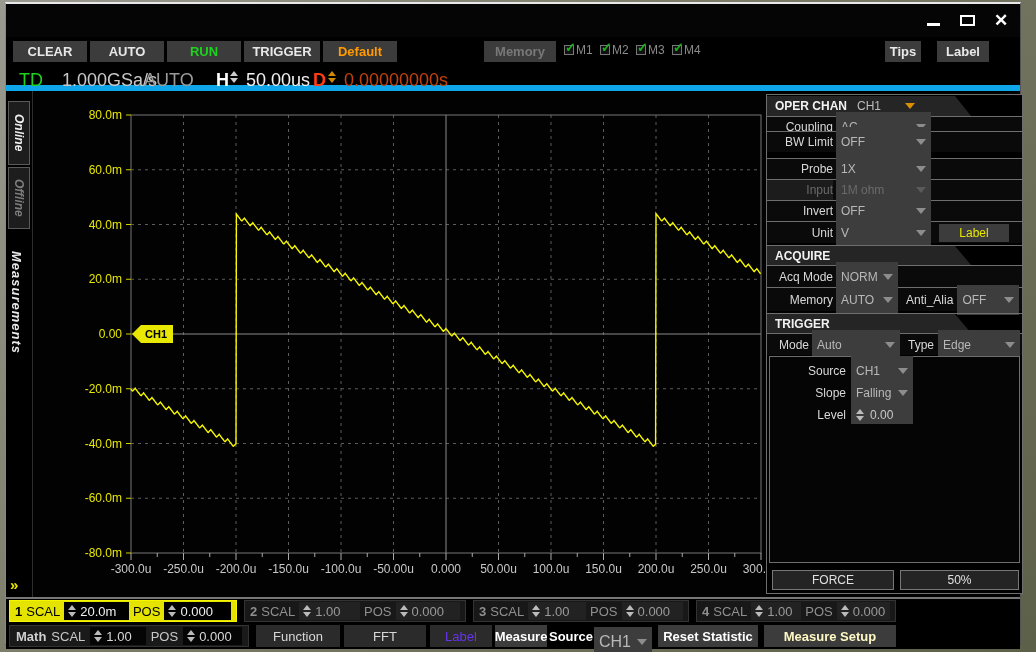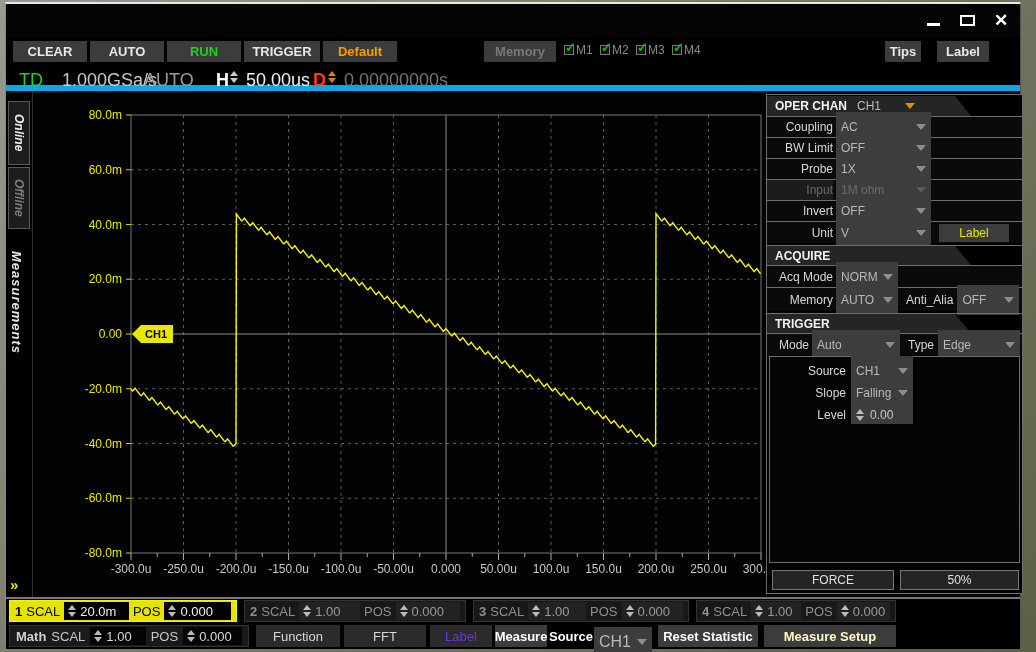--- a/index.html
+++ b/index.html
@@ -159,21 +159,21 @@
     <span class="item spin" style="left:224px;top:7px;">
         <i class="up"></i>
         <i class="dn"></i>
       </span>
     <span class="item" style="left:240px;color:#f0f0f0;">50.00us</span>
     <span class="item" style="left:307px;color:#ff3c14;font-weight:bold;">D</span>
     <span class="item spin amber" style="left:322px;top:7px;">
         <i class="up"></i>
         <i class="dn"></i>
       </span>
-    <span class="item" style="left:338px;color:#737373;">0.00000000s</span>
+    <span class="item" style="left:338px;color:#c2410c;">0.00000000s</span>
   </div>
 
   <div class="sidebar">
     <div class="vtab" style="top:10px;height:64px;color:#f0f0f0;">Online</div>
     <div class="vtab" style="top:76px;height:62px;color:#7e7e7e;">Offline</div>
     <div class="vlabel" style="top:160px;">Measurements</div>
     <div class="expander">»</div>
   </div>
 
   <div class="plot">
@@ -271,21 +271,21 @@
       </div>
     </div>
 
     <div class="prow" style="top:21px;height:21px;">
       <div class="plab" style="width:66px;">Coupling</div>
       <div class="dd" style="width:95px;margin-left:3px;">
           <span>AC</span>
           <span class="car"></span>
         </div>
     </div>
-    <div class="prow" style="top:42px;height:21px;">
+    <div class="prow" style="top:36px;height:21px;">
       <div class="plab" style="width:66px;">BW Limit</div>
       <div class="dd" style="width:95px;margin-left:3px;">
           <span>OFF</span>
           <span class="car"></span>
         </div>
     </div>
     <div class="prow" style="top:63px;height:21px;">
       <div class="plab" style="width:66px;">Probe</div>
       <div class="dd" style="width:95px;margin-left:3px;">
           <span>1X</span>

